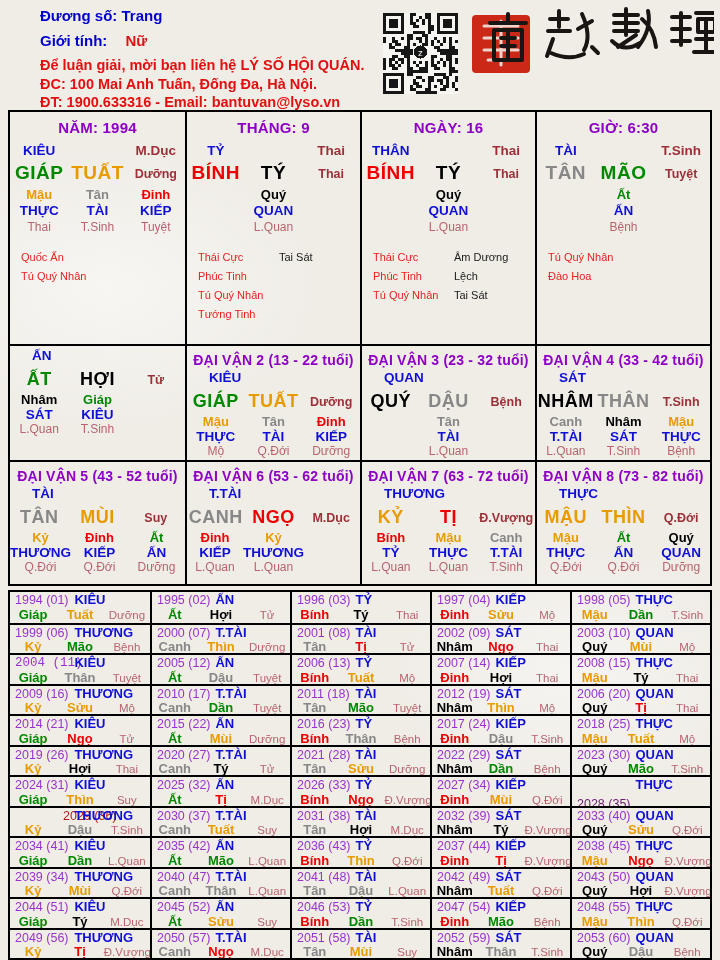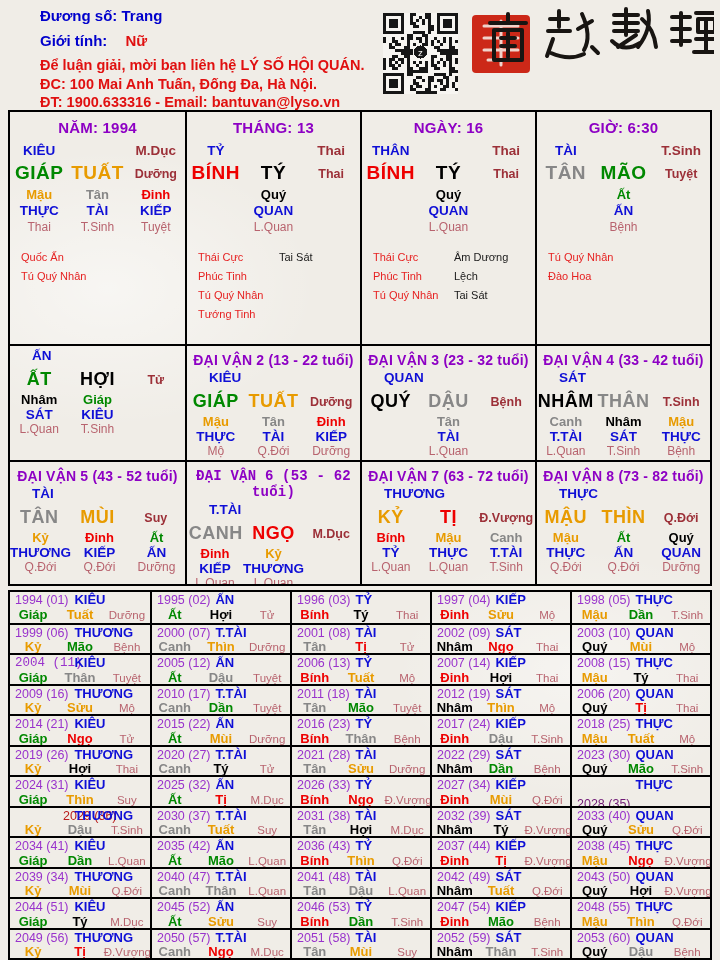--- a/index.html
+++ b/index.html
@@ -347,21 +347,21 @@
         </div>
         <div class="notes">
           <div>
             <div style="color: rgb(230, 34, 34);">Quốc Ấn</div>
             <div style="color: rgb(230, 34, 34);">Tú Quý Nhân</div>
           </div>
           <div></div>
         </div>
       </div>
       <div class="cell pillar">
-        <div class="card-title" style="color: rgb(141, 0, 196);">THÁNG: 13</div>
+        <div class="card-title" style="color: rgb(141, 0, 196);">THÁNG: 9</div>
         <div class="row3 rowA">
           <div style="color: rgb(15, 15, 214);">TỶ</div>
           <div></div>
           <div style="color: rgb(156, 48, 56);">Thai</div>
         </div>
         <div class="row3 bigrow">
           <div class="big" style="color: rgb(238, 0, 0);">BÍNH</div>
           <div class="big" style="color: rgb(0, 0, 0);">TÝ</div>
           <div class="bstage" style="color: rgb(156, 48, 56);">Thai</div>
         </div>
@@ -559,21 +559,21 @@
             <div class="hstage" style="color: rgb(184, 99, 110);">Q.Đới</div>
           </div>
           <div class="hstack">
             <div class="hstem" style="color: rgb(0, 136, 0);">Ất</div>
             <div class="hstar" style="color: rgb(15, 15, 214);">ẤN</div>
             <div class="hstage" style="color: rgb(184, 99, 110);">Dưỡng</div>
           </div>
         </div>
       </div>
       <div class="cell dv">
-        <div class="card-title" style="color: rgb(141, 0, 196); font-family: Liberation Mono, monospace;">ĐẠI VẬN 6 (53 - 62 tuổi)</div>
+        <div class="card-title" style="color: rgb(141, 0, 196);">ĐẠI VẬN 6 (53 - 62 tuổi)</div>
         <div class="rowA" style="color: rgb(15, 15, 214);">T.TÀI</div>
         <div class="row3 bigrow">
           <div class="big" style="color: rgb(135, 135, 135);">CANH</div>
           <div class="big" style="color: rgb(238, 0, 0);">NGỌ</div>
           <div class="bstage" style="color: rgb(156, 48, 56);">M.Dục</div>
         </div>
         <div class="row3 hidrow">
           <div class="hstack">
             <div class="hstem" style="color: rgb(238, 0, 0);">Đinh</div>
             <div class="hstar" style="color: rgb(15, 15, 214);">KIẾP</div>

